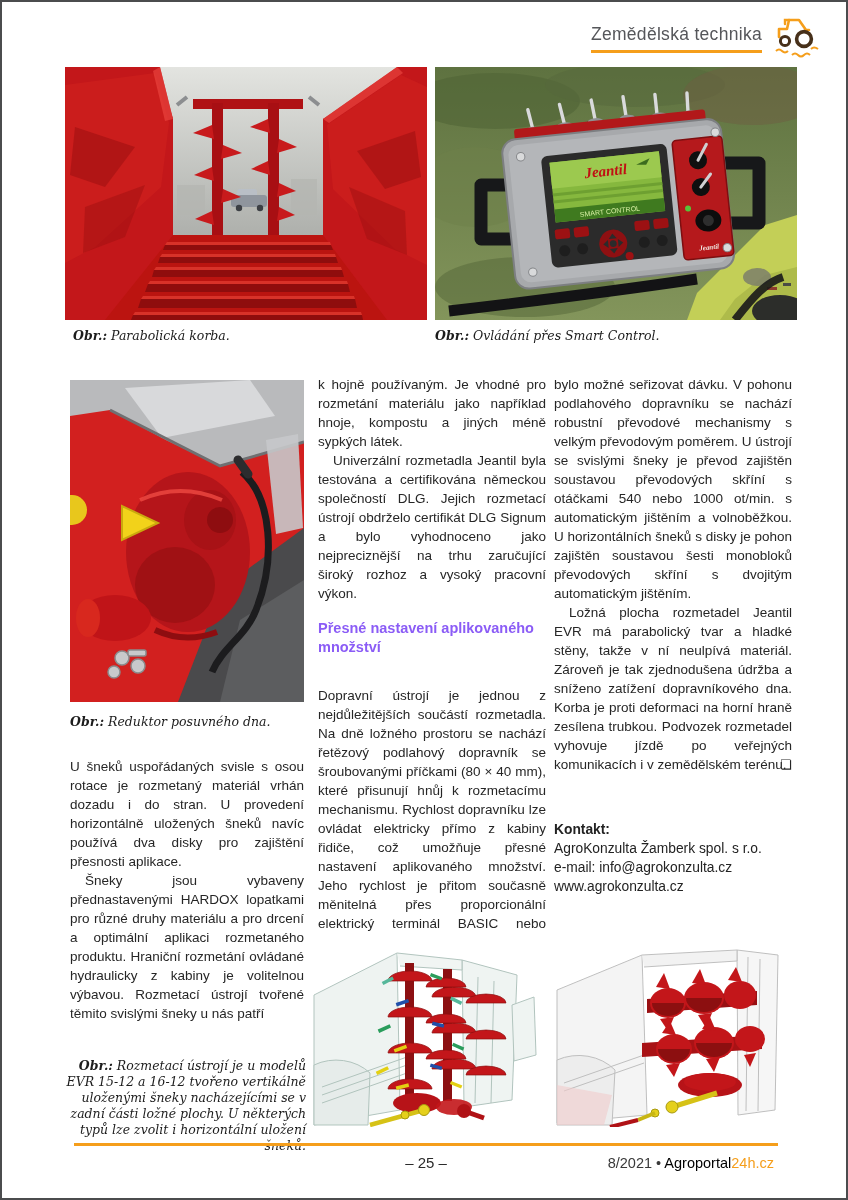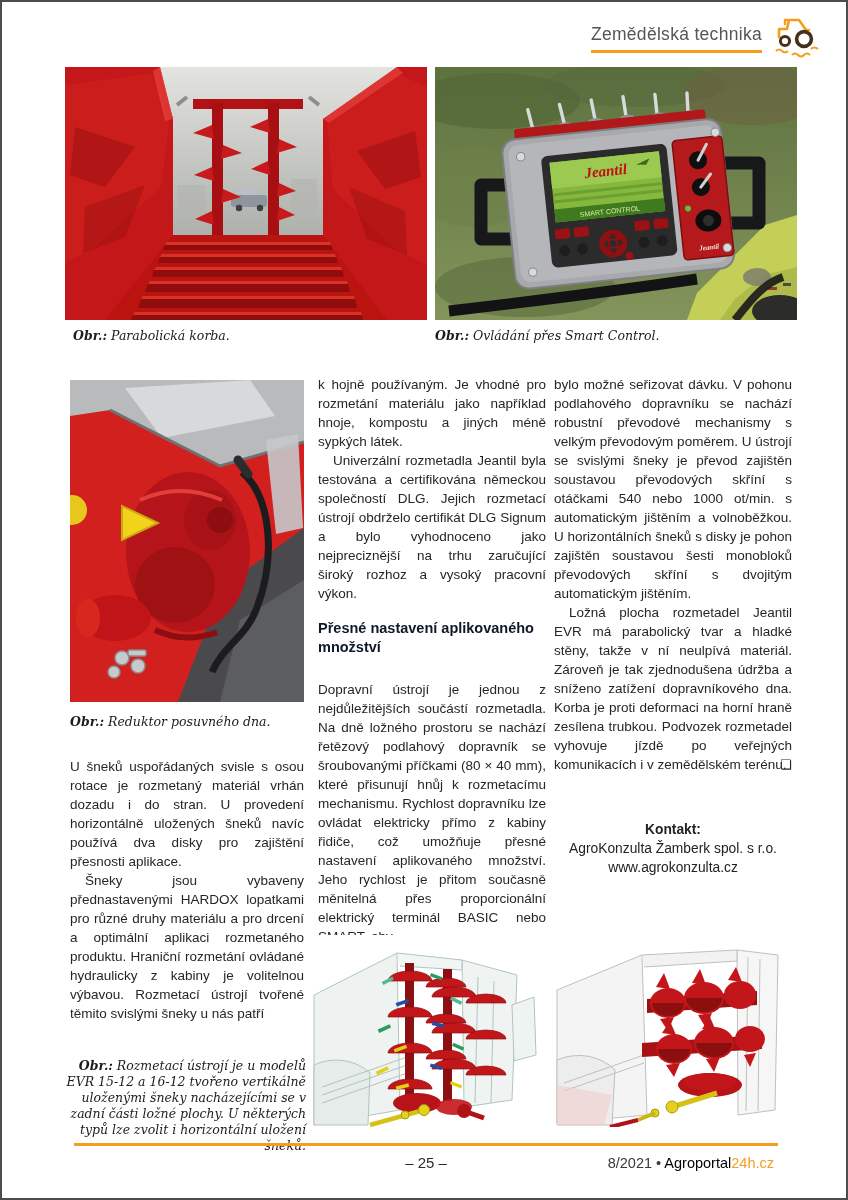--- a/index.html
+++ b/index.html
@@ -14,25 +14,25 @@
   .header-underline { height:2.5px; background:#F59E1B; margin-top:5px; width:100%; }
 
   
   .photo { position:absolute; display:block; }
   .caption { position:absolute; font-family:"DejaVu Serif","Liberation Serif",serif; font-style:italic; font-size:12.5px; line-height:16px; color:#1c1c1c; }
   .caption .obr { font-weight:bold; }
 
   
   .col { position:absolute; font-size:13.5px; line-height:19px; text-align:justify; color:#262626; }
   .col p.indent { text-indent:15px; }
-  .col-heading { font-weight:bold; font-size:14.5px; line-height:19px; color:#0f172a; text-align:left; margin:16px 0 23px 0; }
+  .col-heading { font-weight:bold; font-size:14.5px; line-height:19px; color:#8b5cf6; text-align:left; margin:16px 0 29px 0; }
   .marker-wrap { position:relative; }
   .end-marker { position:absolute; right:0; bottom:0; font-size:13px; color:#262626; }
 
-  .contact { position:absolute; text-align:center; font-size:13.8px; line-height:19px; color:#232323; }
+  .contact { position:absolute; text-align:left; font-size:13.8px; line-height:19px; color:#232323; }
   .contact .contact-label { font-weight:bold; }
 
   
   .footer-line { position:absolute; left:72px; top:1141px; width:704px; height:3px; background:#F59E1B; }
   .footer-page { position:absolute; left:0; top:1152px; width:848px; text-align:center; font-size:15px; color:#2b2b2b; }
   .footer-right { position:absolute; right:72px; top:1153px; font-size:14.5px; color:#3a3a3a; }
   .brand-main { color:#000000; }
   .brand-suffix { color:#F59E1B; }
 </style>
 </head>
@@ -311,20 +311,21 @@
 
   <div class="col marker-wrap" style="left:552px; top:373px; width:238px;">
     <p>bylo možné seřizovat dávku. V pohonu podlahového dopravníku se nachází robustní převodové mechanismy s velkým převodovým poměrem. U ústrojí se svislými šneky je převod zajištěn soustavou převodových skříní s otáčkami 540 nebo 1000 ot/min. s automatickým jištěním a volnoběžkou. U horizontálních šneků s disky je pohon zajištěn soustavou šesti monobloků převodových skříní s dvojitým automatickým jištěním.</p>
     <p class="indent">Ložná plocha rozmetadel Jeantil EVR má parabolický tvar a hladké stěny, takže v ní neulpívá materiál. Zároveň je tak zjednodušena údržba a sníženo zatížení dopravníkového dna. Korba je proti deformaci na horní hraně zesílena trubkou. Podvozek rozmetadel vyhovuje jízdě po veřejných komunikacích i v zemědělském terénu.</p>
     <span class="end-marker">❏</span>
   </div>
 
   <div class="contact" style="left:552px; top:818px; width:238px;">
     <div class="contact-label">Kontakt:</div>
     <div>AgroKonzulta Žamberk spol. s r.o.</div>
+    <div>e-mail: info@agrokonzulta.cz</div>
     <div>www.agrokonzulta.cz</div>
   </div>
 
   <svg class="photo" style="left:310px; top:933px;" width="232" height="192" viewBox="0 0 232 192">
     <rect width="232" height="192" fill="#ffffff"></rect>
     <g stroke="#a9beb7" stroke-width="1" opacity="0.9">
       <polygon points="2,60 85,18 88,175 2,190" fill="#edf2f0"></polygon>
       <path d="M2 130 a46 40 0 0 1 56 8 L56 190 L2 190 Z" fill="#e4ebe8"></path>
       <polygon points="150,25 205,40 200,165 152,172" fill="#eef3f1"></polygon>
       <polyline points="85,18 150,25 150,35 88,31" fill="#f0f4f2"></polyline>

